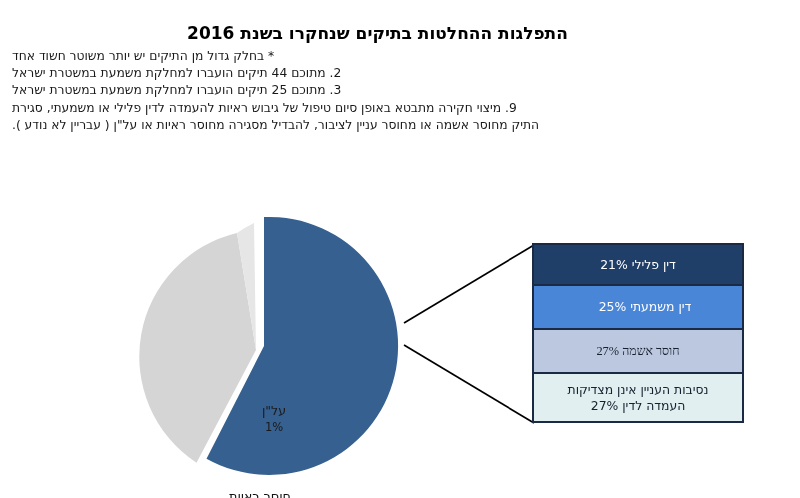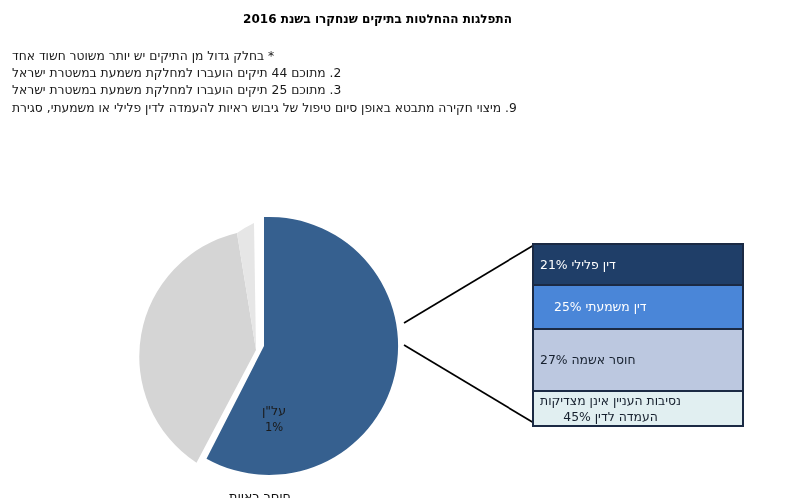--- a/index.html
+++ b/index.html
@@ -13,25 +13,25 @@
     position: relative;
     overflow: hidden;
     font-family: "DejaVu Sans", "Liberation Sans", sans-serif;
     color: #111111;
     direction: rtl;
   }
 
   
   .chart-title {
     position: absolute;
-    top: 12px;
+    top: 23px;
     left: 0;
     width: 755px;
     text-align: center;
-    font-size: 12px;
+    font-size: 17px;
     font-weight: bold;
     color: #000000;
     letter-spacing: 0px;
     direction: rtl;
   }
 
   
   .notes {
     position: absolute;
     top: 48px;
@@ -106,44 +106,45 @@
     width: 212px;
     border: 2px solid #1b2a44;
     box-sizing: border-box;
     background: #ffffff;
   }
   .legend-row {
     border-bottom: 2px solid #1b2a44;
     box-sizing: border-box;
     display: flex;
     align-items: center;
-    justify-content: flex-end;
+    justify-content: center;
     text-align: center;
     direction: rtl;
     font-size: 12.4px;
     line-height: 16px;
     padding: 0 6px;
   }
   .legend-row:last-child { border-bottom: none; }
   .legend-row.r0 { height: 41px; background: #1F3E68; color: #ffffff; }
   .legend-row.r1 { height: 44px; background: #4A86D8; color: #ffffff; padding-left: 20px; }
-  .legend-row.r2 { height: 62px; background: #BCC8E0; color: #16202e; }
-  .legend-row.r3 { height: 33px; background: #E1EFF1; color: #16202e; }
+  .legend-row.r2 { height: 44px; background: #BCC8E0; color: #16202e; font-family: Liberation Serif, serif; }
+  .legend-row.r3 { height: 47px; background: #E1EFF1; color: #16202e; }
   .legend-row span { display: inline-block; }
 </style>
 </head>
 <body>
 
 <div class="chart-title">התפלגות ההחלטות בתיקים שנחקרו בשנת 2016</div>
 
 <div class="notes">
   <div class="note-line">* בחלק גדול מן התיקים יש יותר משוטר חשוד אחד</div>
   <div class="note-line">2. מתוכם 44 תיקים הועברו למחלקת משמעת במשטרת ישראל</div>
   <div class="note-line">3. מתוכם 25 תיקים הועברו למחלקת משמעת במשטרת ישראל</div>
   <div class="note-line">9. מיצוי חקירה מתבטא באופן סיום טיפול של גיבוש ראיות להעמדה לדין פלילי או משמעתי, סגירת</div>
+  <div class="note-line note-indent">התיק מחוסר אשמה או מחוסר עניין לציבור, להבדיל מסגירה מחוסר ראיות או על"ן ( עבריין לא נודע ).</div>
 </div>
 
 <div class="pie-wrap">
   <svg class="pie-svg" width="330" height="300" viewBox="0 0 330 300">
 
     <path fill="#36608F" d="M 168 150
              L 168 21
              A 129 129 0 1 1 110.5 262.7
              Z"></path>
 
@@ -181,16 +182,16 @@
   </div>
   <div class="legend-row r1">
     <span>דין משמעתי 25%</span>
   </div>
   <div class="legend-row r2">
     <span>חוסר אשמה 27%</span>
   </div>
   <div class="legend-row r3">
     <span>
       <span>נסיבות העניין אינן מצדיקות</span><br>
-      <span>העמדה לדין 45%</span>
+      <span>העמדה לדין 27%</span>
     </span>
   </div>
 </div>
 
 </body></html>

